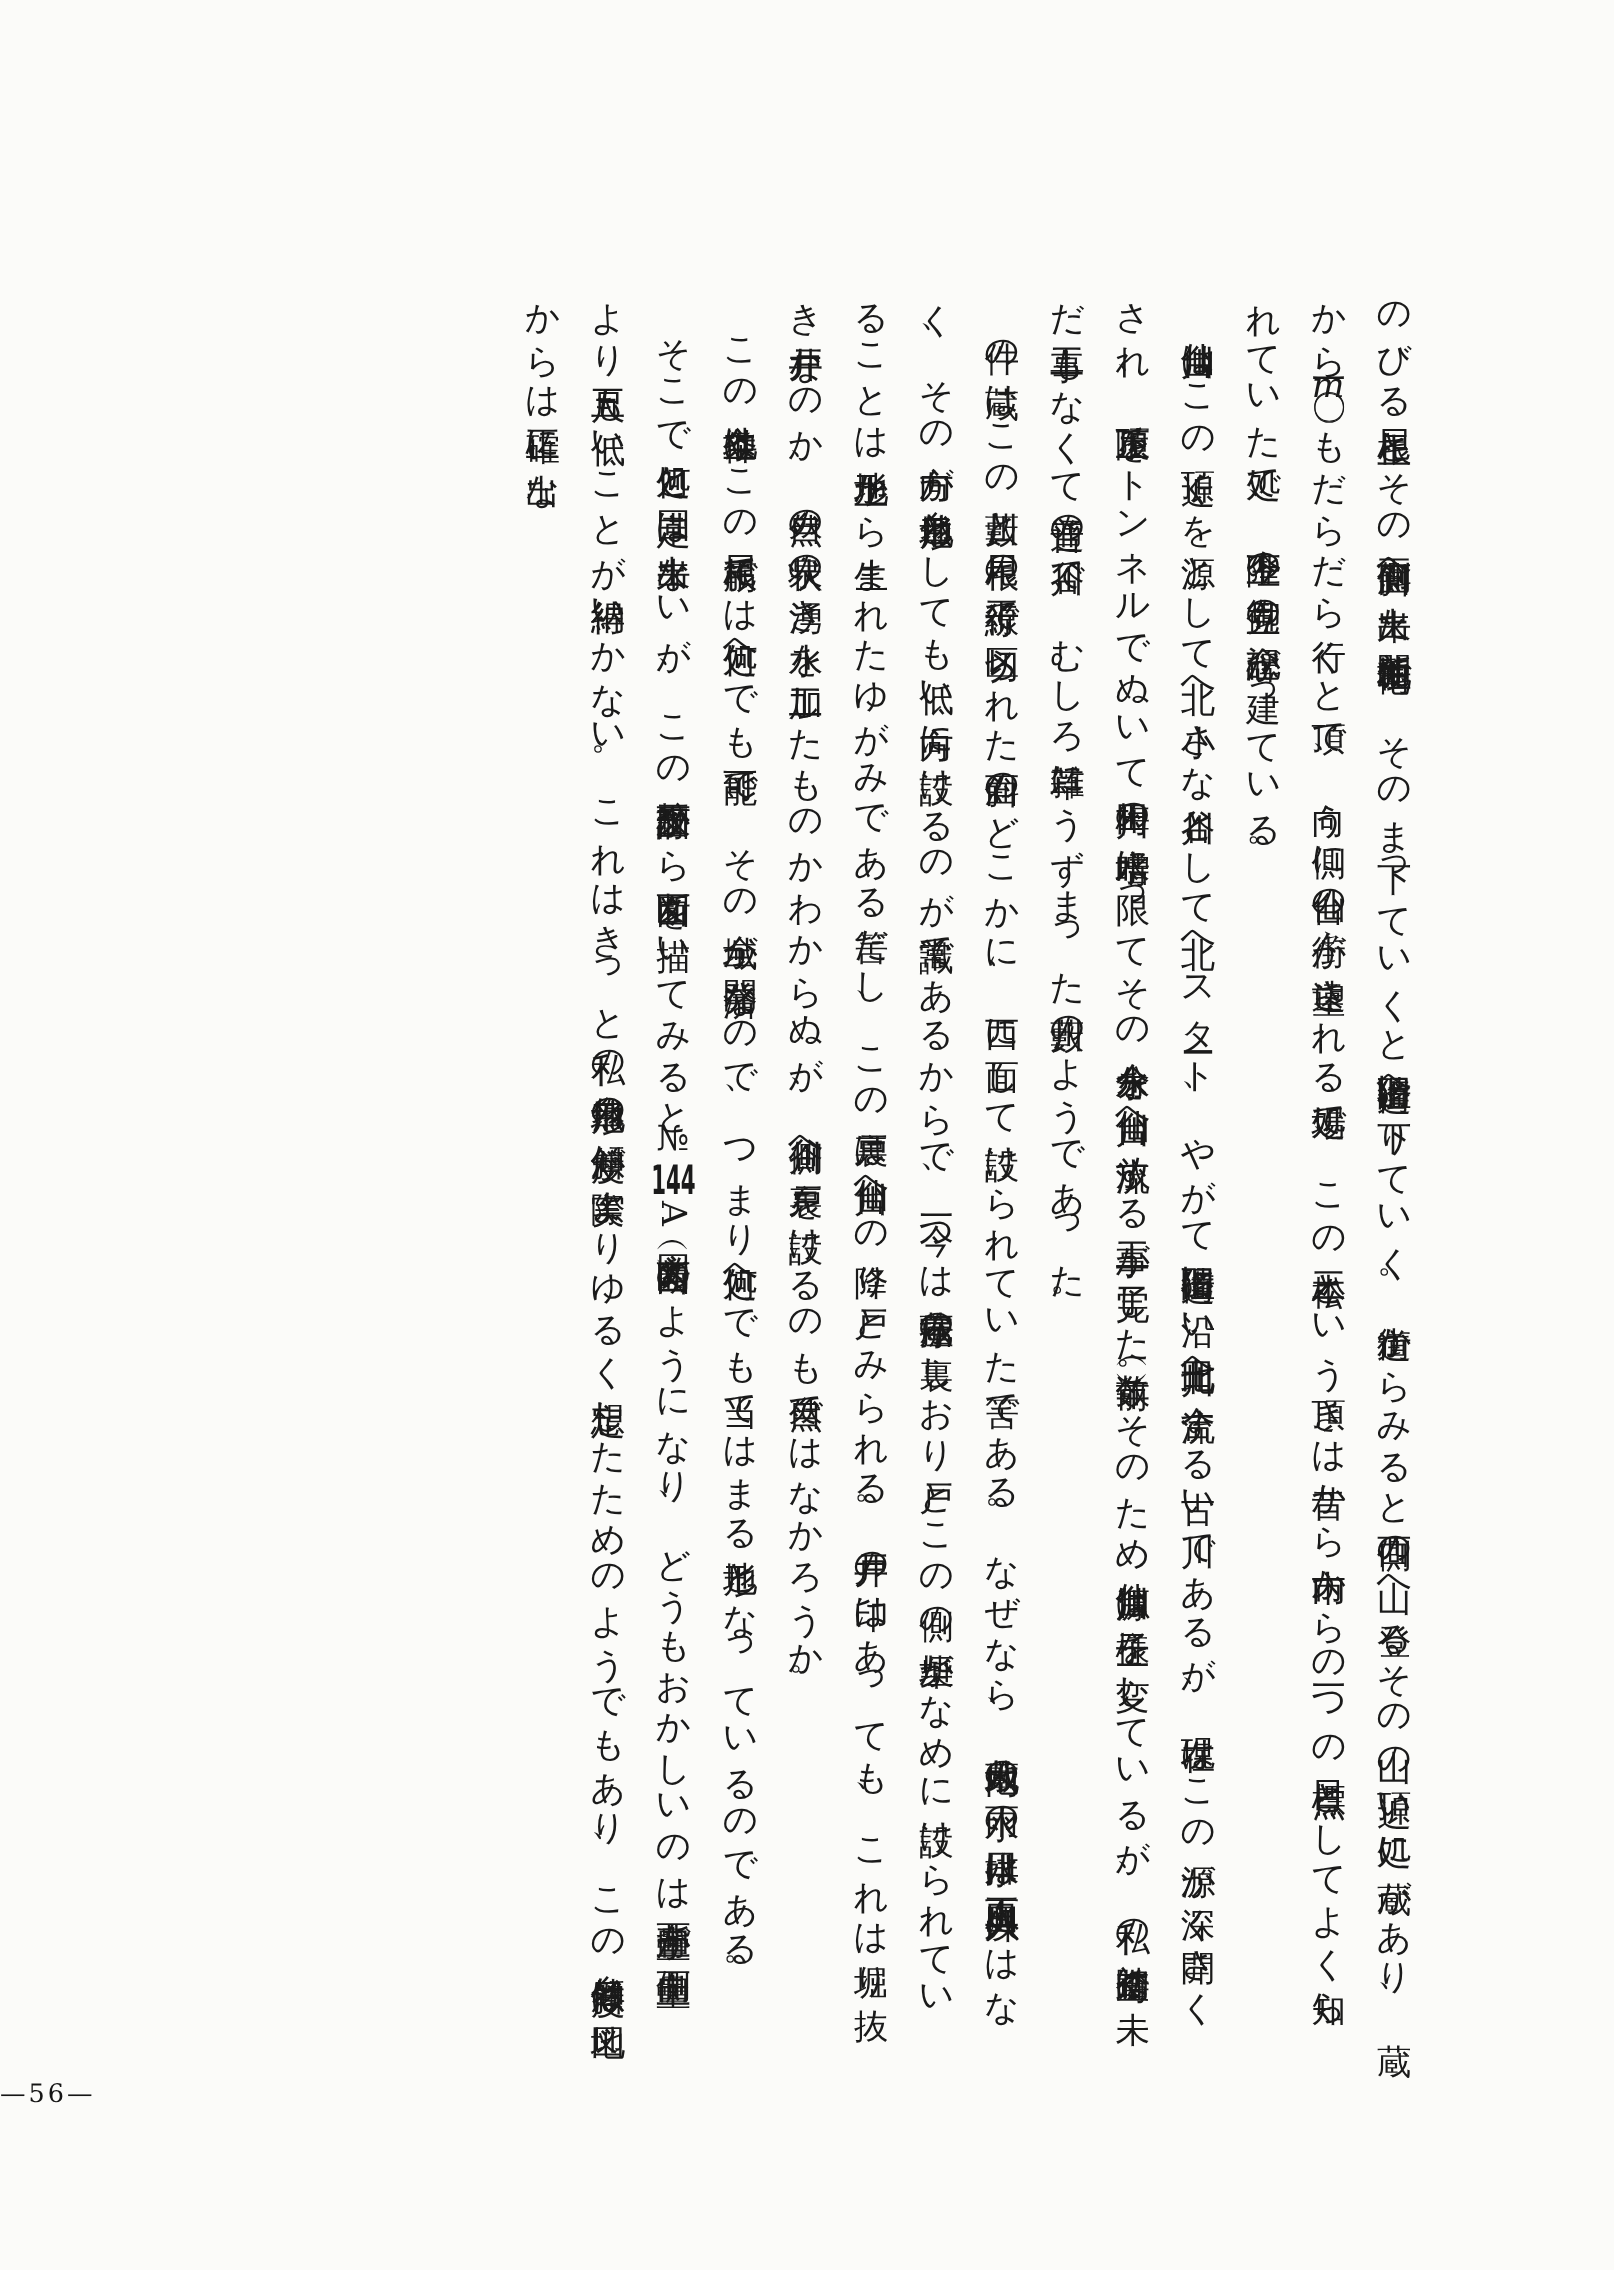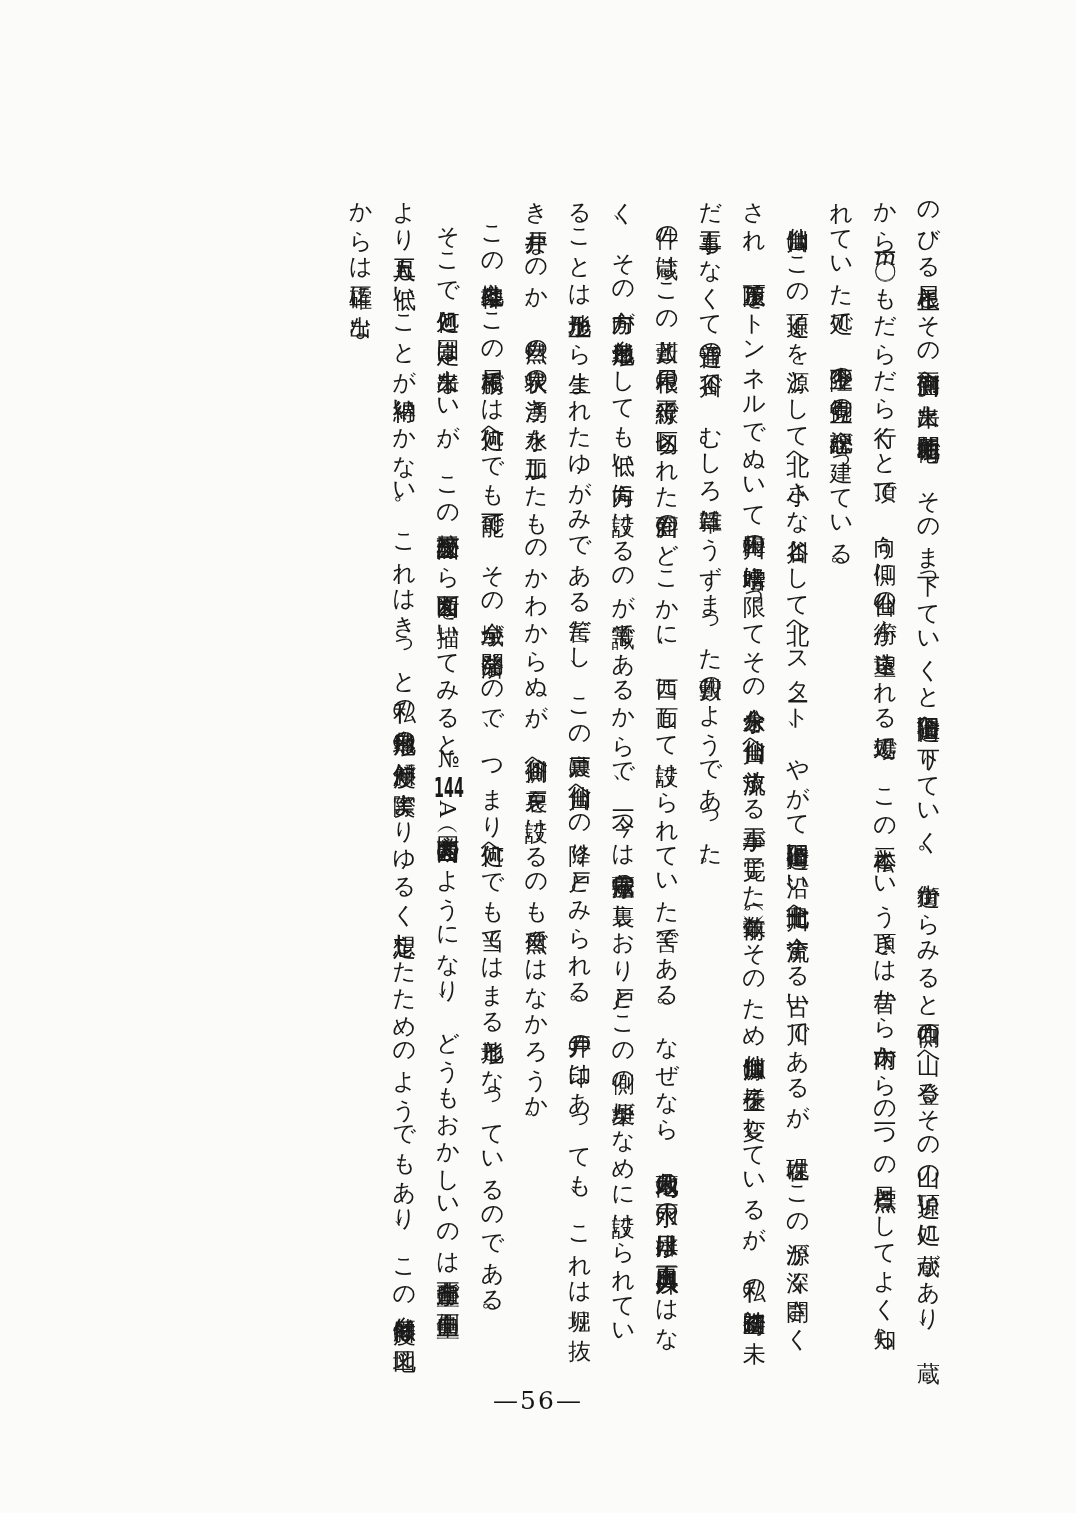--- a/index.html
+++ b/index.html
@@ -50,22 +50,21 @@
     font-weight: bold;
     font-family: "DejaVu Sans", "Liberation Sans", sans-serif;
     font-size: 27px;
     letter-spacing: 0;
   }
   .page-number {
     position: absolute;
     top: 1386px;
     left: 0;
     width: 100%;
-    text-align: center;
-    font-size: 25px;
+    font-size: 17px;
     letter-spacing: 2px;
     color: #151515;
     font-family: "DejaVu Serif", "Liberation Serif", serif;
   }
 </style>
 </head>
 <body style="background: rgb(251, 251, 249); color: rgb(26, 26, 26);">
 
 <div class="page">
   <main class="text-block">

